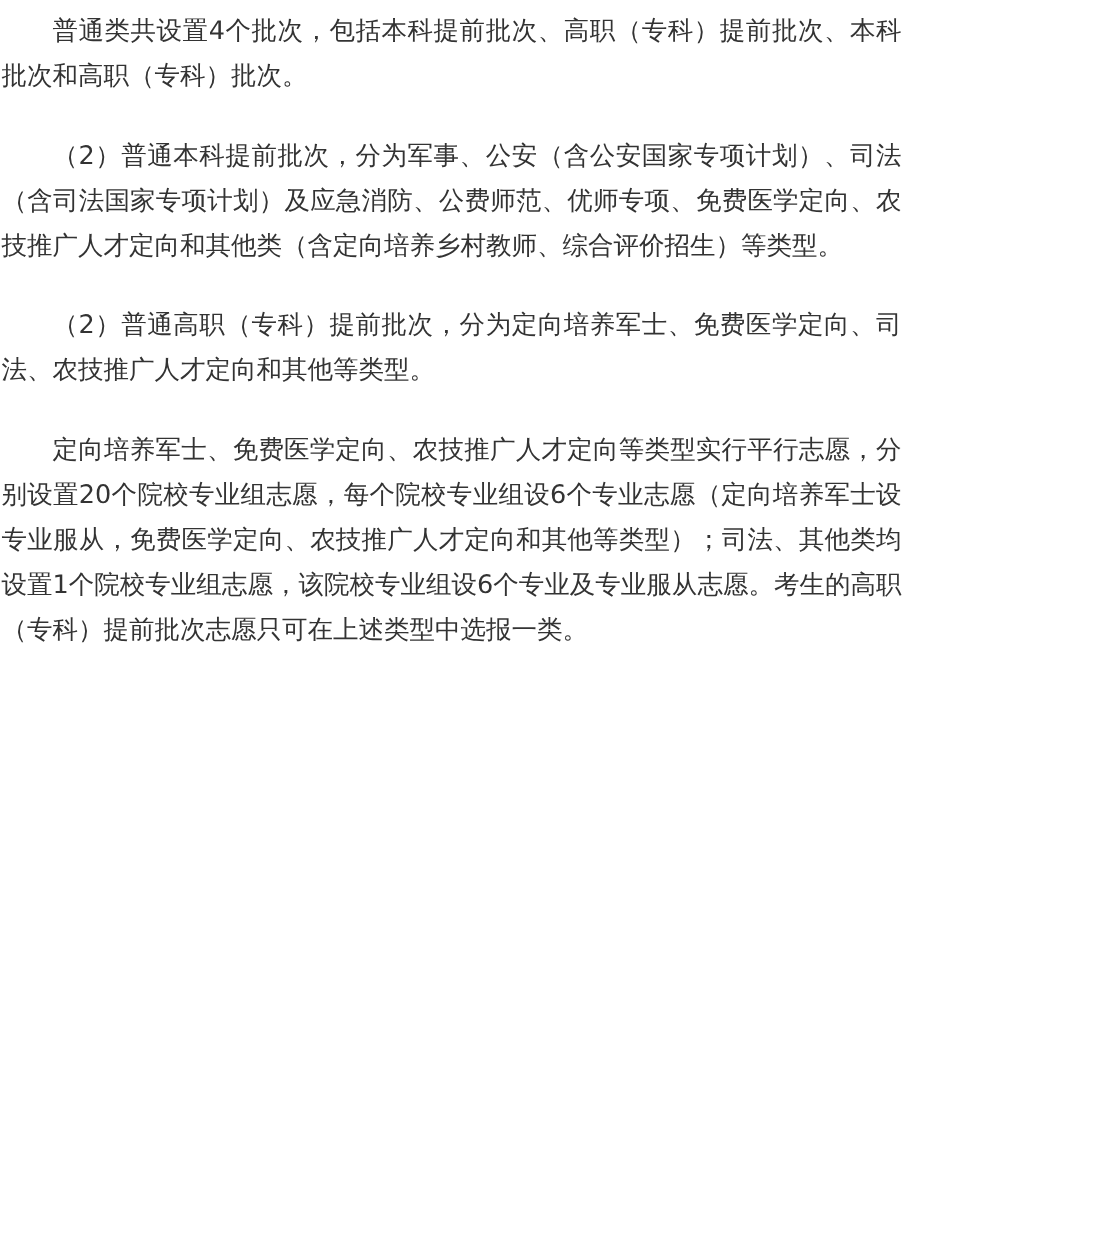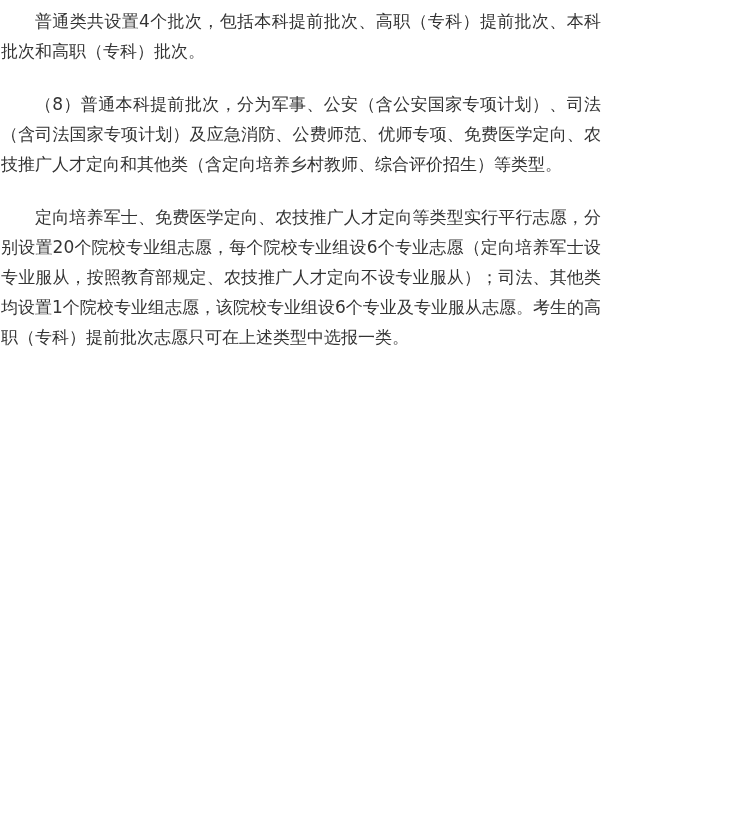--- a/index.html
+++ b/index.html
@@ -26,15 +26,16 @@
     margin: 0 0 23px 0;
     text-indent: 2em;
     letter-spacing: 0;
   }
 </style>
 </head>
 <body>
 
 <main class="doc">
   <p>普通类共设置4个批次，包括本科提前批次、高职（专科）提前批次、本科批次和高职（专科）批次。</p>
-  <p>（8）普通本科提前批次，分为军事、公安（含公安国家专项计划）、司法（含司法国家专项计划）及应急消防、公费师范、优师专项、免费医学定向、农技推广人才定向和其他类（含定向培养乡村教师、综合评价招生）等类型。</p>
-  <p>定向培养军士、免费医学定向、农技推广人才定向等类型实行平行志愿，分别设置20个院校专业组志愿，每个院校专业组设6个专业志愿（定向培养军士设专业服从，按照教育部规定、农技推广人才定向不设专业服从）；司法、其他类均设置1个院校专业组志愿，该院校专业组设6个专业及专业服从志愿。考生的高职（专科）提前批次志愿只可在上述类型中选报一类。</p>
+  <p>（2）普通本科提前批次，分为军事、公安（含公安国家专项计划）、司法（含司法国家专项计划）及应急消防、公费师范、优师专项、免费医学定向、农技推广人才定向和其他类（含定向培养乡村教师、综合评价招生）等类型。</p>
+  <p>（2）普通高职（专科）提前批次，分为定向培养军士、免费医学定向、司法、农技推广人才定向和其他等类型。</p>
+  <p>定向培养军士、免费医学定向、农技推广人才定向等类型实行平行志愿，分别设置20个院校专业组志愿，每个院校专业组设6个专业志愿（定向培养军士设专业服从，免费医学定向、农技推广人才定向和其他等类型）；司法、其他类均设置1个院校专业组志愿，该院校专业组设6个专业及专业服从志愿。考生的高职（专科）提前批次志愿只可在上述类型中选报一类。</p>
 </main>
 
 </body></html>

